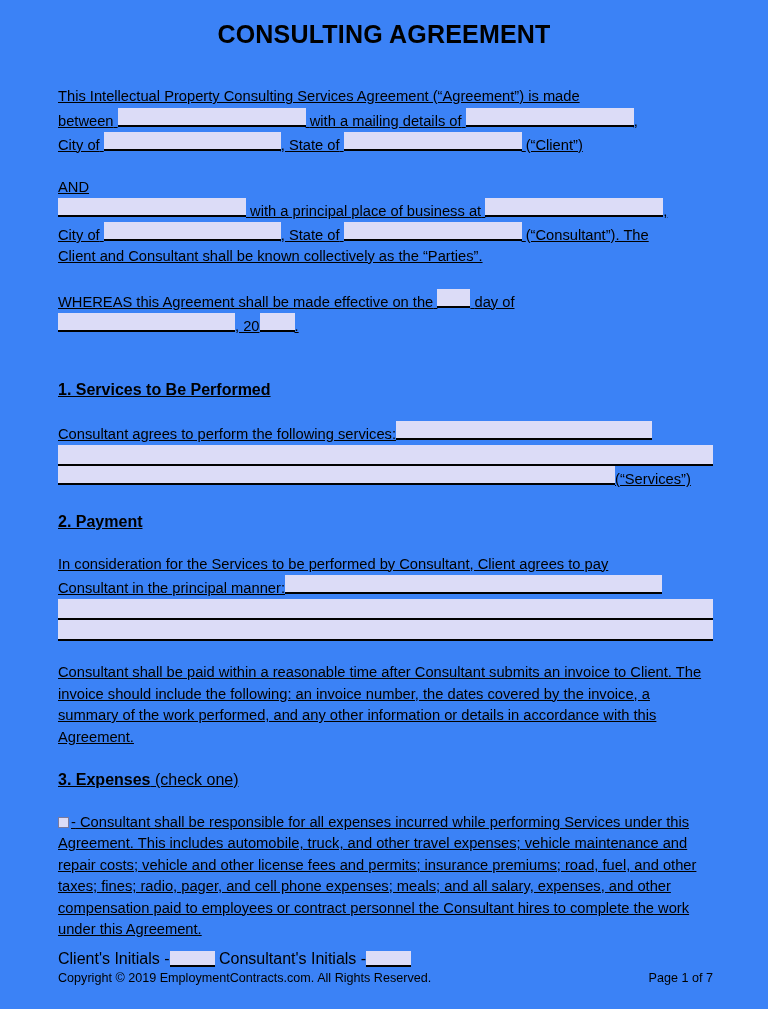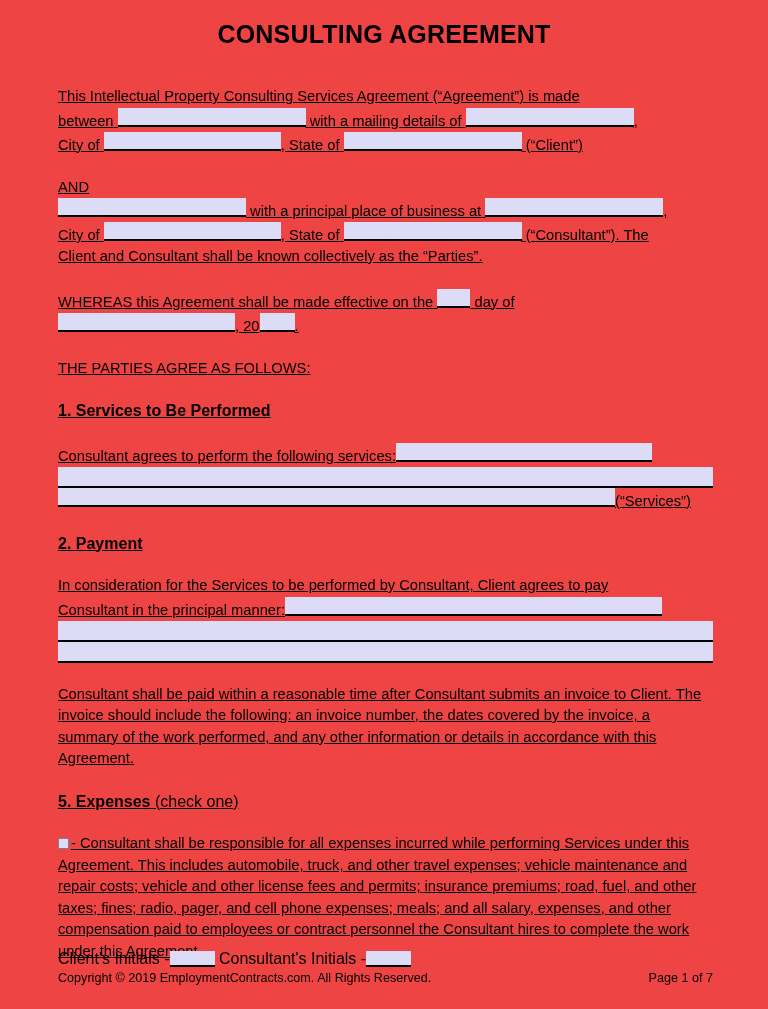--- a/index.html
+++ b/index.html
@@ -9,21 +9,21 @@
     background: #ffffff;
   }
   body {
     font-family: "Liberation Sans", sans-serif;
     color: #000000;
   }
   .page {
     position: relative;
     width: 768px;
     height: 1009px;
-    background: #ef4444;
+    background: #3b82f6;
     box-sizing: border-box;
     overflow: hidden;
   }
 
   
   .doc-title {
     position: absolute;
     top: 20px;
     left: 0;
     width: 768px;
@@ -184,21 +184,20 @@
         <span class="blank b-day"></span>
         <span>day of</span>
       </div>
       <div class="line-row">
         <span class="blank b-month"></span><span>, 20</span><span class="blank b-year"></span><span>.</span>
       </div>
     </div>
 
     <div class="spacer-lg"></div>
 
-    <div>THE PARTIES AGREE AS FOLLOWS:</div>
 
     <div class="spacer-lg"></div>
 
     <div class="sec-head">1. Services to Be Performed</div>
 
     <div class="spacer-lg"></div>
 
     <div class="para">
       <div class="line-row">
         <span>Consultant agrees to perform the following services:</span><span class="blank-line inline-tail fill-services-1"></span>
@@ -224,21 +223,21 @@
       <div class="blank-line fill-full"></div>
     </div>
 
     <div class="spacer-lg"></div>
 
     <div class="para">Consultant shall be paid within a reasonable time after Consultant submits an invoice to Client. The invoice should include the following: an invoice number, the dates covered by the invoice, a summary of the work performed, and any other information or details in accordance with this Agreement.</div>
 
     <div class="spacer-lg"></div>
 
     <div class="sec-head">
-      <span>5. Expenses</span>
+      <span>3. Expenses</span>
       <span class="normal">(check one)</span>
     </div>
 
     <div class="spacer-lg"></div>
 
     <div class="para">
       <span class="checkbox"></span><span>-</span>
       <span>Consultant shall be responsible for all expenses incurred while performing Services under this Agreement. This includes automobile, truck, and other travel expenses; vehicle maintenance and repair costs; vehicle and other license fees and permits; insurance premiums; road, fuel, and other taxes; fines; radio, pager, and cell phone expenses; meals; and all salary, expenses, and other compensation paid to employees or contract personnel the Consultant hires to complete the work under this Agreement.</span>
     </div>
 

